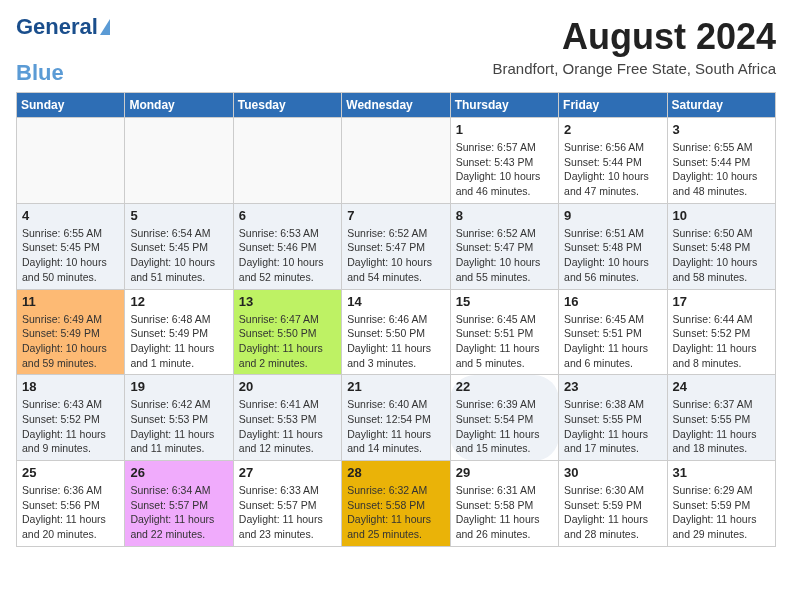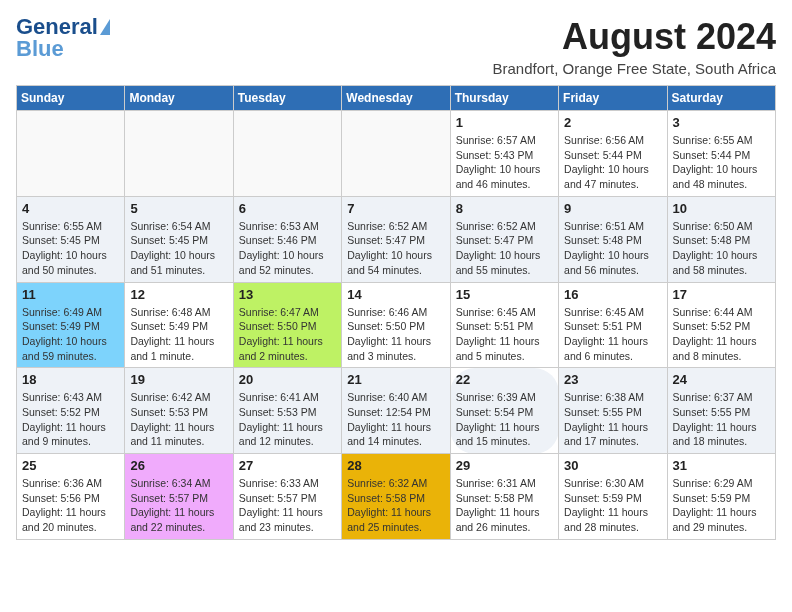--- a/index.html
+++ b/index.html
@@ -13,20 +13,21 @@
     .header {
       display: flex;
       justify-content: space-between;
       align-items: flex-start;
       margin-bottom: 8px;
     }
     .logo {
       display: flex;
       flex-direction: column;
       align-items: flex-start;
+      gap: 24px;
     }
     .logo-text {
       font-size: 22px;
       font-weight: bold;
       color: #1a4e8c;
       line-height: 1;
     }
     .logo-triangle {
       display: inline-block;
       width: 0;
@@ -199,21 +200,21 @@
         </td>
         <td style="background: rgb(238, 242, 247);">
           <span class="day-number">10</span>
           <div class="day-info" style="white-space: pre-line;">Sunrise: 6:50 AM
 Sunset: 5:48 PM
 Daylight: 10 hours
 and 58 minutes.</div>
         </td>
       </tr>
       <tr>
-        <td style="background: #7dd3fc;">
+        <td style="background: #fdba74;">
           <span class="day-number">11</span>
           <div class="day-info" style="white-space: pre-line;">Sunrise: 6:49 AM
 Sunset: 5:49 PM
 Daylight: 10 hours
 and 59 minutes.</div>
         </td>
         <td style="background: rgb(255, 255, 255);">
           <span class="day-number">12</span>
           <div class="day-info" style="white-space: pre-line;">Sunrise: 6:48 AM
 Sunset: 5:49 PM

